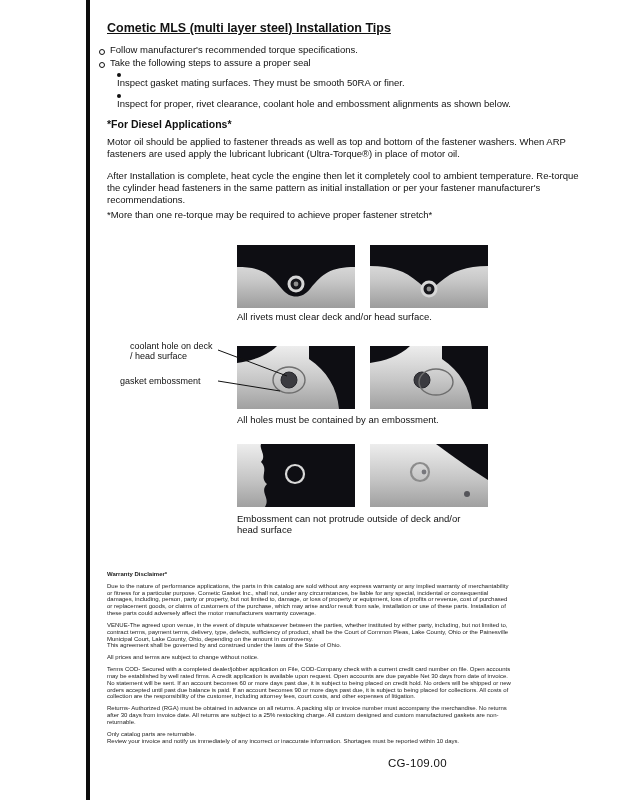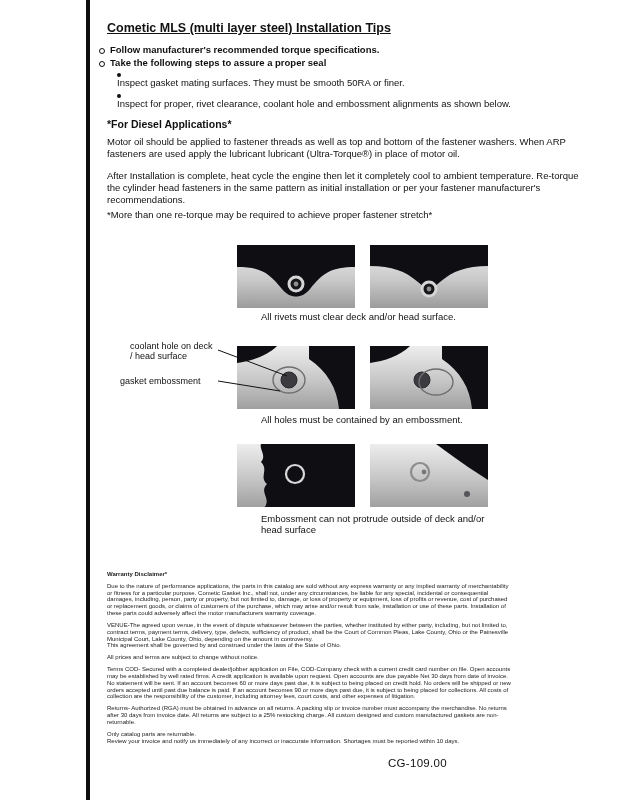--- a/index.html
+++ b/index.html
@@ -4,31 +4,31 @@
 <style>
   html,body{margin:0;padding:0;}
   body{
     width:618px;height:800px;background:#ffffff;color:#111;
     font-family:"Liberation Sans",sans-serif;position:relative;overflow:hidden;
   }
   .abs{position:absolute;}
   .rule{left:86px;top:0;width:4px;height:800px;background:#0d0d0d;}
   .title{left:107px;top:21px;font-size:12.5px;font-weight:bold;text-decoration:underline;white-space:nowrap;}
   .tips{left:99px;top:44px;font-size:9.5px;line-height:1.18;width:500px;}
-  .tip{display:flex;align-items:center;margin-bottom:2px;font-weight:bold;}
+  .tip{display:flex;align-items:flex-end;margin-bottom:2px;}
   .tip .o{width:4px;height:4px;border:1px solid #111;border-radius:50%;margin:3px 5px 0 0;flex:none;}
   .subtip{display:flex;align-items:flex-start;margin:2px 0 0 18px;flex-direction:column;}
   .subtip .d{width:4px;height:4px;background:#111;border-radius:50%;margin:3px 5px 0 0;flex:none;}
   .h2{left:107px;top:118px;font-size:10.5px;font-weight:bold;white-space:nowrap;}
   .para{font-size:9.5px;line-height:1.25;}
   .p1{left:107px;top:136px;width:486px;}
   .p2{left:107px;top:170px;width:474px;}
   .note{left:107px;top:209px;font-size:9.5px;white-space:nowrap;}
   .dg-head{width:118px;text-align:center;font-size:11.5px;margin-top:32px;}
-  .caption{font-size:9.5px;line-height:1.2;margin-left:24px;}
+  .caption{font-size:9.5px;line-height:1.2;}
   .lbl{font-size:9px;text-align:left;line-height:1.15;}
   .warranty{left:107px;top:571px;width:406px;font-size:6px;line-height:1.14;color:#1c1c1c;}
   .warranty .wh{font-weight:bold;margin:0 0 5px 0;}
   .warranty p{margin:0 0 5px 0;}
   .warranty p.tight{margin:0;}
   .footer{left:388px;top:757px;font-size:11.5px;letter-spacing:.3px;}
   svg{display:block;}
   .ptr{pointer-events:none;}
 </style>
 </head>

